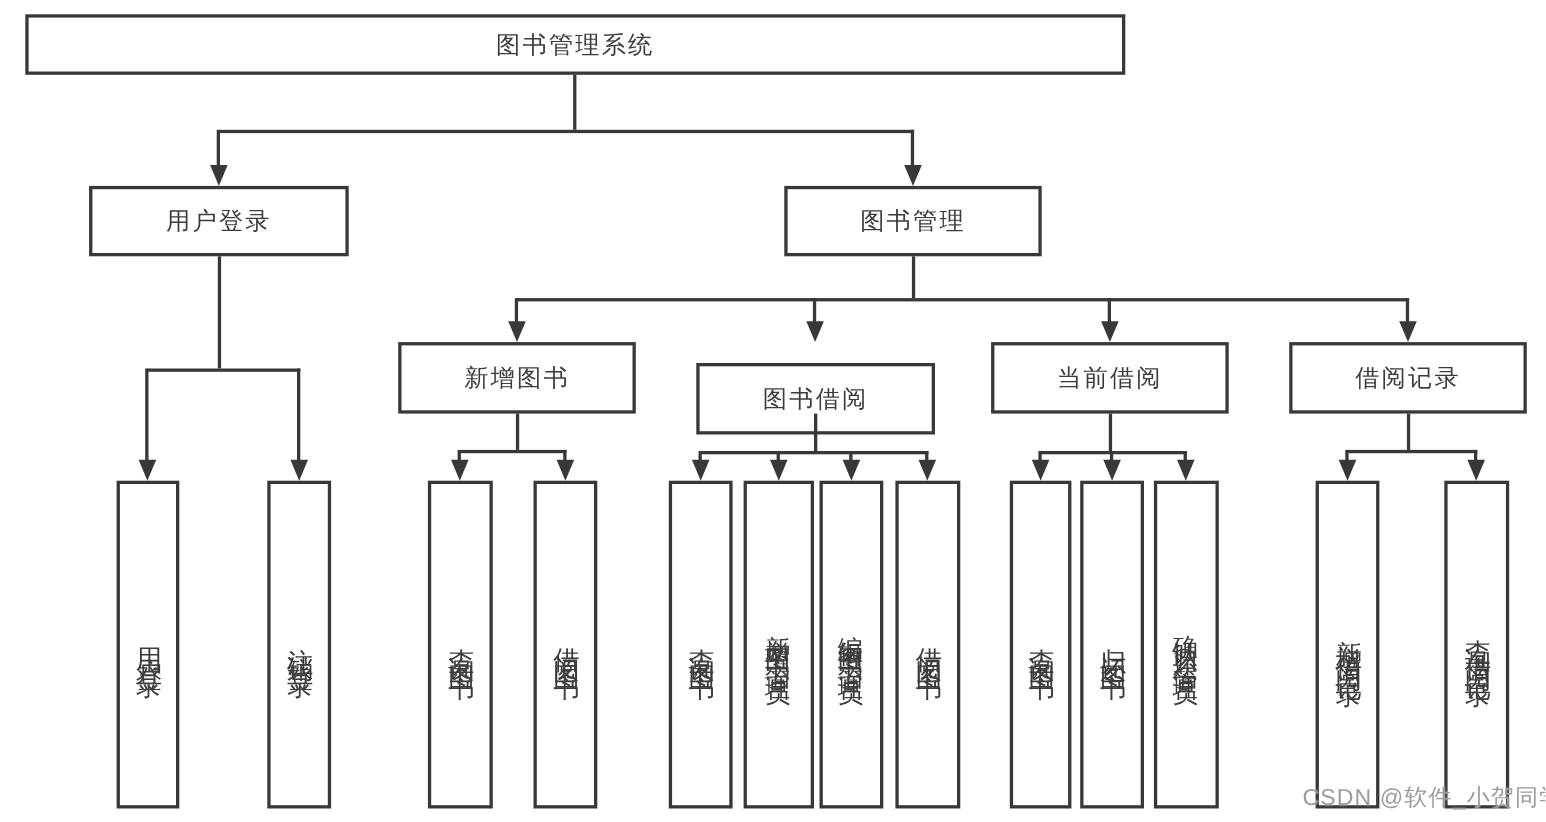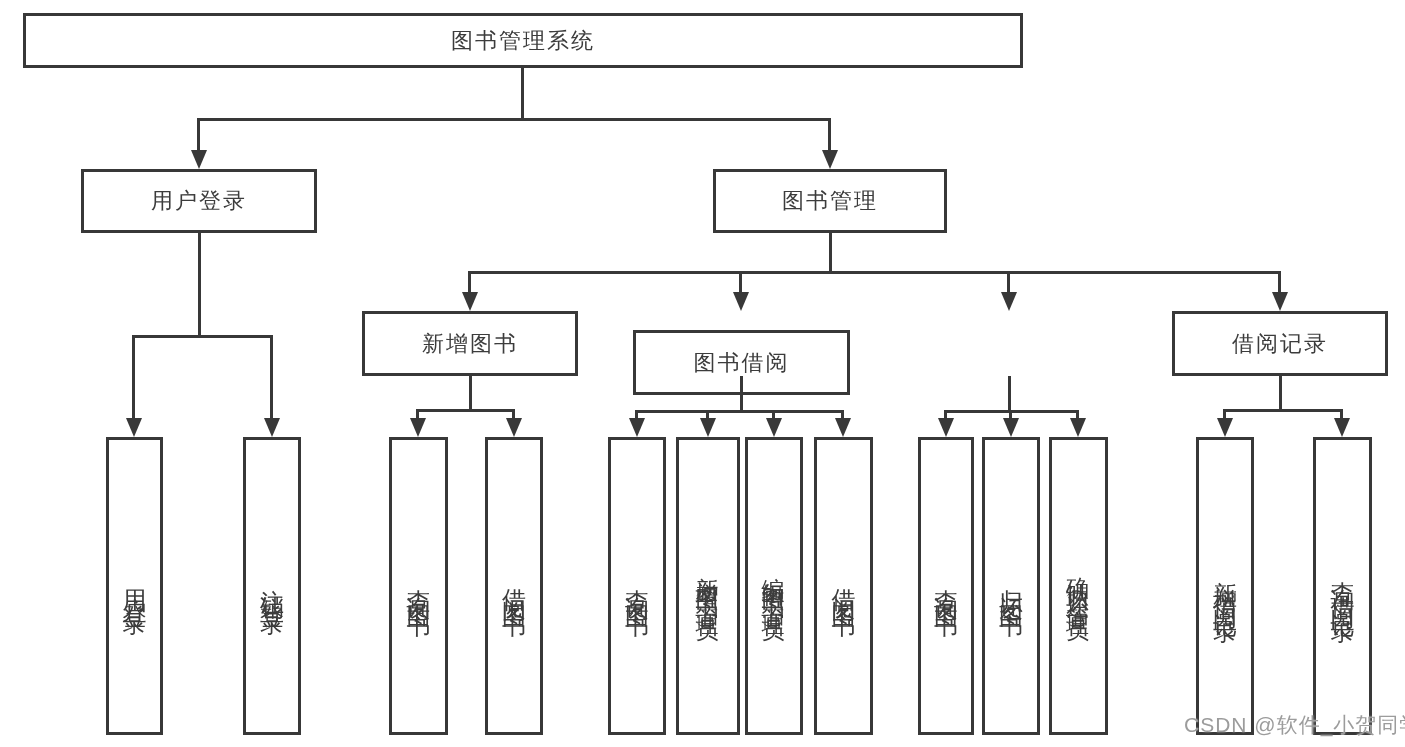--- a/index.html
+++ b/index.html
@@ -81,20 +81,23 @@
   <div class="arr" style="left:733px;top:271px;height:40px;"></div>
   <div class="arr" style="left:1001px;top:271px;height:40px;"></div>
   <div class="arr" style="left:1272px;top:271px;height:40px;"></div>
 
   <div class="hbox" style="left:362px;top:311px;width:216px;height:65px;">
     <span>新增图书</span>
   </div>
   <div class="hbox" style="left:633px;top:311px;width:217px;height:65px;margin-top:19px;">
     <span>图书借阅</span>
   </div>
+  <div class="hbox" style="left:901px;top:311px;width:216px;height:65px;">
+    <span>当前借阅</span>
+  </div>
   <div class="hbox" style="left:1172px;top:311px;width:216px;height:65px;">
     <span>借阅记录</span>
   </div>
 
   <div class="v" style="left:469px;top:376px;height:33px;"></div>
   <div class="h" style="left:418px;top:409px;width:97px;"></div>
   <div class="arr" style="left:410px;top:409px;height:28px;"></div>
   <div class="arr" style="left:506px;top:409px;height:28px;"></div>
 
   <div class="v" style="left:740px;top:376px;height:34px;"></div>

